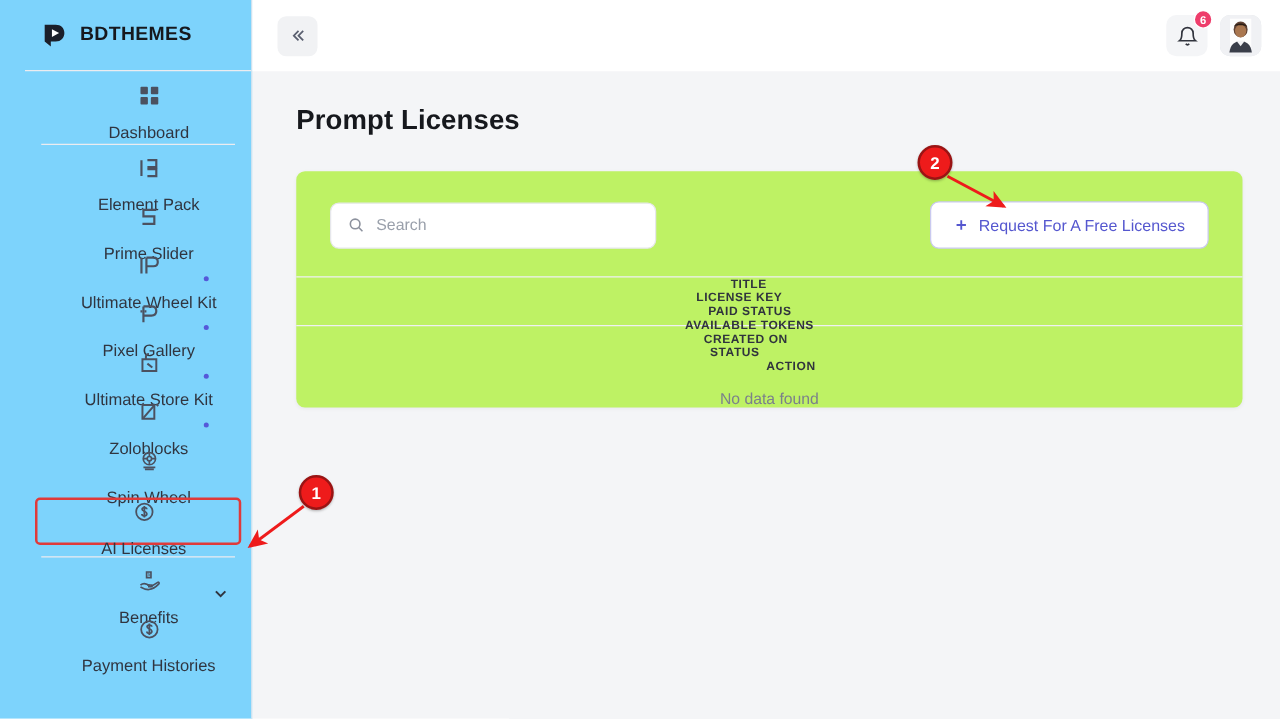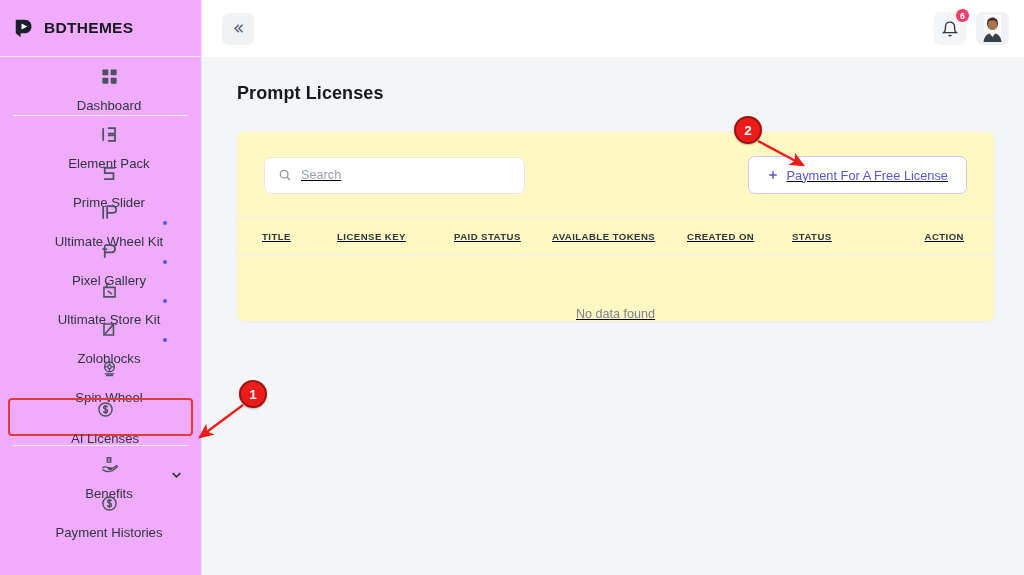--- a/index.html
+++ b/index.html
@@ -7,24 +7,25 @@
     width: 1024px; height: 575px;
     font-family: "Liberation Sans", sans-serif;
     background: #ffffff;
     overflow: hidden;
   }
   .app { position: relative; width: 1024px; height: 575px; display: flex; }
 
   
   .sidebar {
     width: 202px; height: 575px;
-    background: #f0abfc;
+    background: #7dd3fc;
     border-right: 1px solid #e8e8ec;
     position: relative;
     flex: 0 0 202px;
+    padding-left: 20px;
   }
   .brand {
     height: 57px;
     display: flex; align-items: center; gap: 9px;
     padding-left: 14px;
     border-bottom: 1px solid #ececf0;
   }
   .brand-logo { width: 21px; height: 21px; display: block; }
   .brand-name {
     font-size: 15.5px; font-weight: 700; letter-spacing: 0.3px;
@@ -84,29 +85,28 @@
     font-size: 9px; font-weight: 700; line-height: 15px; text-align: center;
     border: 1.5px solid #fff;
   }
   .avatar {
     width: 33px; height: 33px; border-radius: 8px;
     background: #dfe2e8; overflow: hidden; cursor: pointer;
     display: block; position: relative;
   }
 
   .content { flex: 1 1 auto; padding: 26px 33px 0 35px; }
-  .page-title { font-size: 18px; font-weight: 700; color: #16181d; letter-spacing: .1px; }
+  .page-title { font-size: 22px; font-weight: 700; color: #16181d; letter-spacing: .1px; }
 
   .card {
     margin-top: 28px;
-    background: #fef9c3;
+    background: #bef264;
     border-radius: 7px;
     box-shadow: 0 1px 3px rgba(16,24,40,.05);
     width: 757px;
-    text-decoration: underline;
   }
   .card-top {
     display: flex; align-items: center; justify-content: space-between;
     padding: 24px 27px 22px 27px;
   }
   .search-box {
     width: 261px; height: 37px;
     border: 1px solid #e6e7eb; border-radius: 7px;
     display: flex; align-items: center; gap: 9px; padding: 0 13px;
     background: #fff;
@@ -123,21 +123,21 @@
     background: #fff; color: #5557cf;
     font-size: 12.8px; font-family: "Liberation Sans", sans-serif;
     display: flex; align-items: center; gap: 8px; cursor: pointer;
     white-space: nowrap;
   }
   .plus-icon { width: 12px; height: 12px; color: #5557cf; }
 
   .table-head {
     display: flex; align-items: center;
     border-top: 1px solid #eff0f3; border-bottom: 1px solid #eff0f3;
-    height: 40px; padding: 0 12px;
+    height: 40px; padding: 0 12px; flex-direction: column;
   }
   .th {
     font-size: 9.6px; font-weight: 700; letter-spacing: .45px;
     color: #30343d; text-transform: uppercase; white-space: nowrap;
   }
   .th.c0 { width: 88px; padding-left: 13px; }
   .th.c1 { width: 117px; }
   .th.c2 { width: 98px; }
   .th.c3 { width: 135px; }
   .th.c4 { width: 105px; }
@@ -339,21 +339,21 @@
                 <path d="M15.5 15.5 L20.5 20.5"></path>
             </svg>
             <input class="search-input" type="text" placeholder="Search" style="">
           </div>
 
           <button class="request-btn">
             <svg class="plus-icon" viewBox="0 0 24 24" fill="none" stroke="currentColor" stroke-width="3">
               <path d="M12 4.5 L12 19.5"></path>
                 <path d="M4.5 12 L19.5 12"></path>
             </svg>
-            <span>Payment For A Free License</span>
+            <span>Request For A Free Licenses</span>
           </button>
         </div>
 
         <div class="table-head">
           <div class="th c0">TITLE</div>
           <div class="th c1">LICENSE KEY</div>
           <div class="th c2">PAID STATUS</div>
           <div class="th c3">AVAILABLE TOKENS</div>
           <div class="th c4">CREATED ON</div>
           <div class="th c5">STATUS</div>

